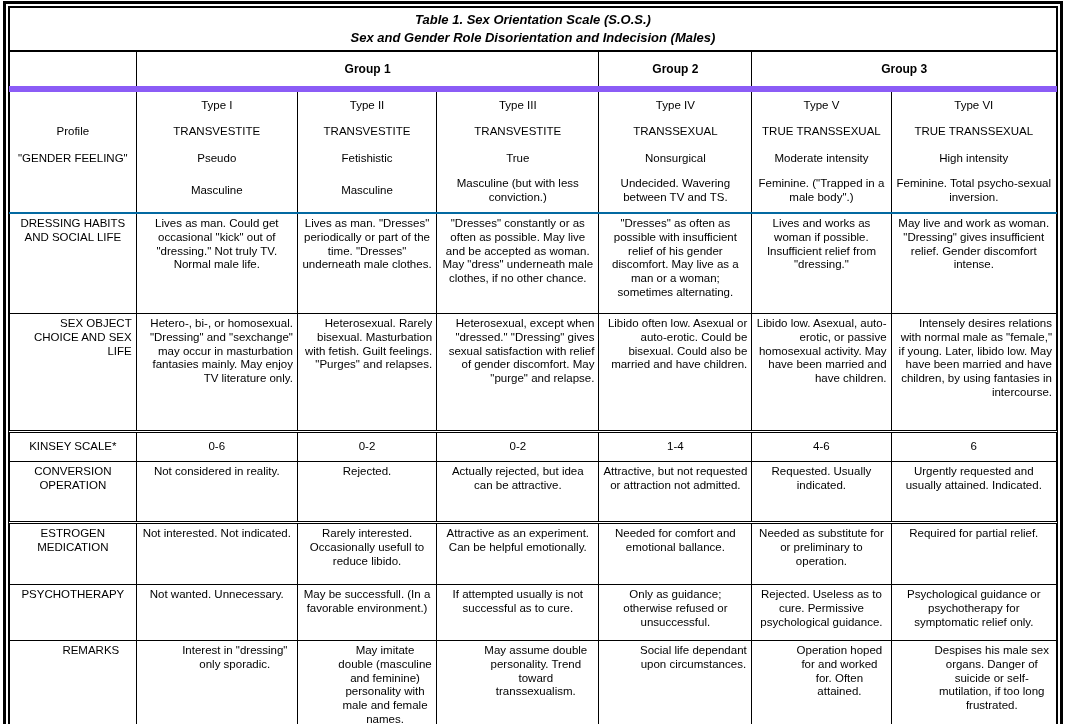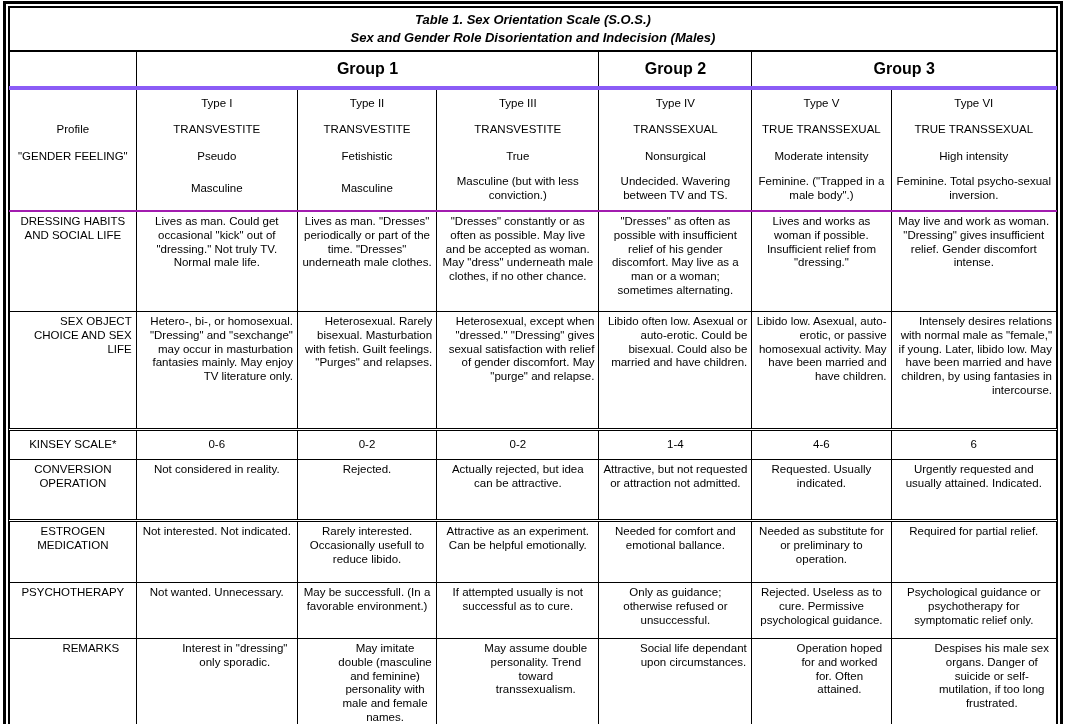--- a/index.html
+++ b/index.html
@@ -41,29 +41,29 @@
   tr.title-row td {
     border-bottom: 2px solid #000;
     font-weight: bold;
     font-style: italic;
     font-size: 13px;
     vertical-align: middle;
     height: 36px;
     line-height: 1.35;
   }
   tr.group-row td {
-    border-bottom: 4px solid #8b5cf6;
+    border-bottom: 6px solid #8b5cf6;
     font-weight: bold;
-    font-size: 16px;
+    font-size: 12px;
     vertical-align: middle;
     height: 28px;
     margin-left: 24px;
   }
   tr.profile-row td {
-    border-bottom: 2px solid #a21caf;
+    border-bottom: 2px solid #0369a1;
     height: 116px;
     padding: 2px 4px;
   }
   .pgrid {
     display: grid;
     grid-template-rows: 24px 27px 27px auto;
     align-items: center;
     justify-items: center;
     height: 100%;
   }

